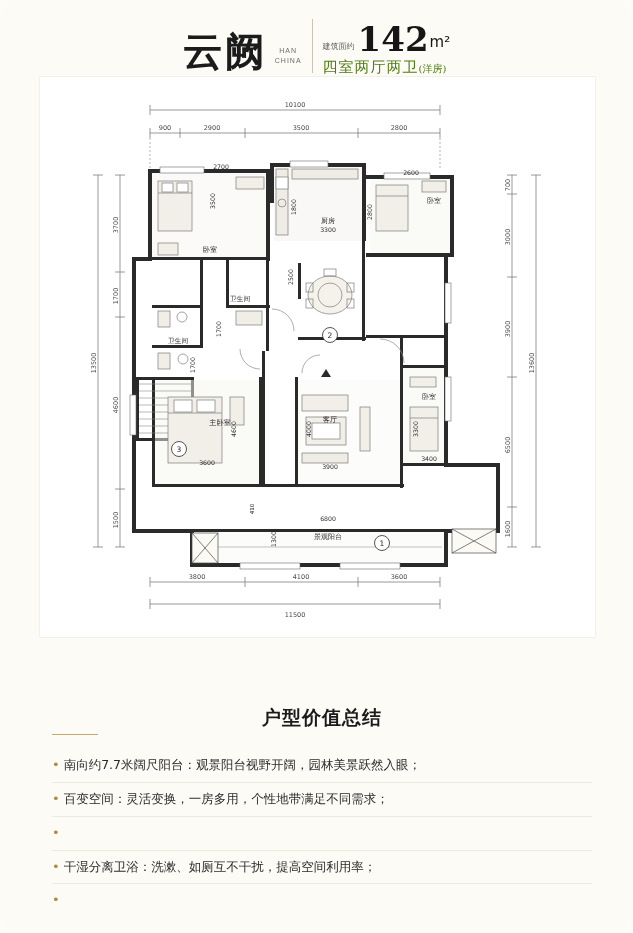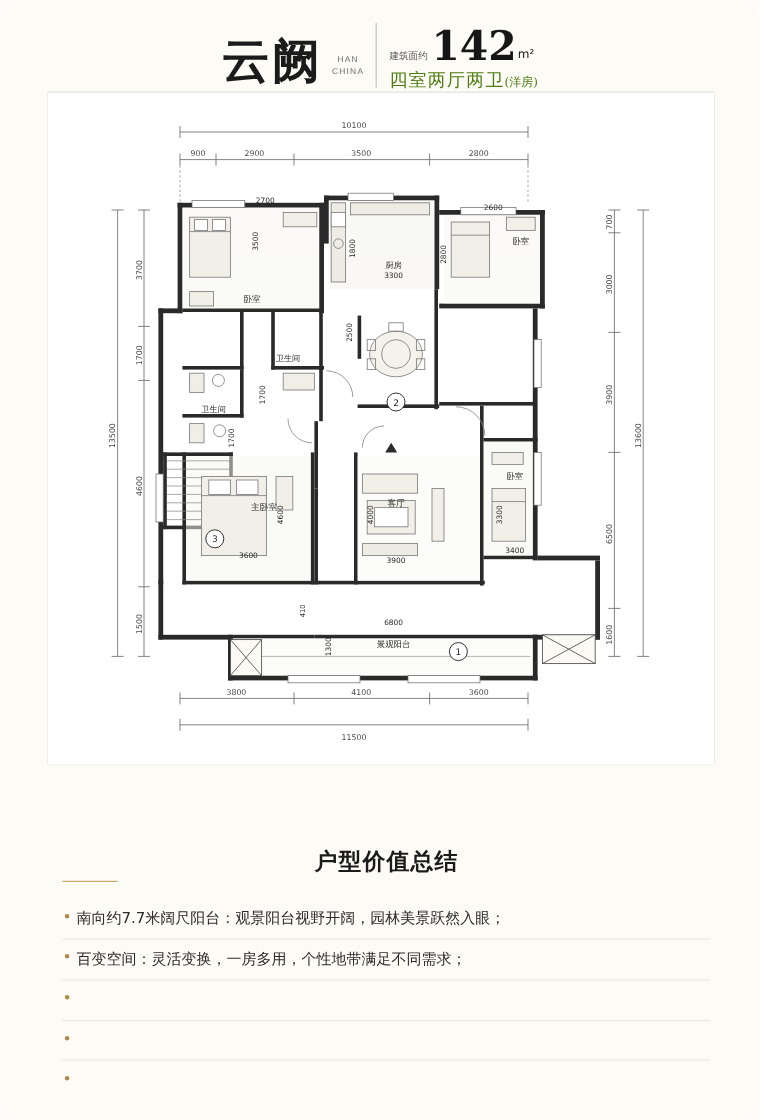--- a/index.html
+++ b/index.html
@@ -41,21 +41,21 @@
   .area-line { display:flex; align-items:flex-end; }
   .area-pre {
     font-size:8px; color:#585858; line-height:1.2; margin-right:3px;
     padding-bottom:3px; text-align:center;
     font-family:"Liberation Sans", sans-serif;
   }
   .area-num {
     font-family:"DejaVu Serif", serif;
     font-size:34px; font-weight:bold; color:#161616; line-height:0.95;
   }
-  .area-unit { font-size:10px; color:#161616; padding-bottom:4px; margin-left:1px; }
+  .area-unit { font-size:15px; color:#161616; padding-bottom:4px; margin-left:1px; }
   .layout-line {
     font-size:15px; color:#4d7c0f; margin-top:3px; letter-spacing:1px;
     font-family:"DejaVu Serif", serif;
   }
   .layout-line .small { font-size:10px; letter-spacing:0; }
 
   
   .plan-card {
     position:absolute; left:40px; top:77px; width:555px; height:560px;
     background:#ffffff;
@@ -428,20 +428,21 @@
       </div>
       <div class="bullet">
         <span class="bdot">•</span>
         <span class="btxt">百变空间：灵活变换，一房多用，个性地带满足不同需求；</span>
       </div>
       <div class="bullet">
         <span class="bdot">•</span>
       </div>
       <div class="bullet">
         <span class="bdot">•</span>
+        <span class="btxt">干湿分离卫浴：洗漱、如厕互不干扰，提高空间利用率；</span>
       </div>
       <div class="bullet">
         <span class="bdot">•</span>
       </div>
     </div>
   </div>
 
 </div>
 
 </body></html>

